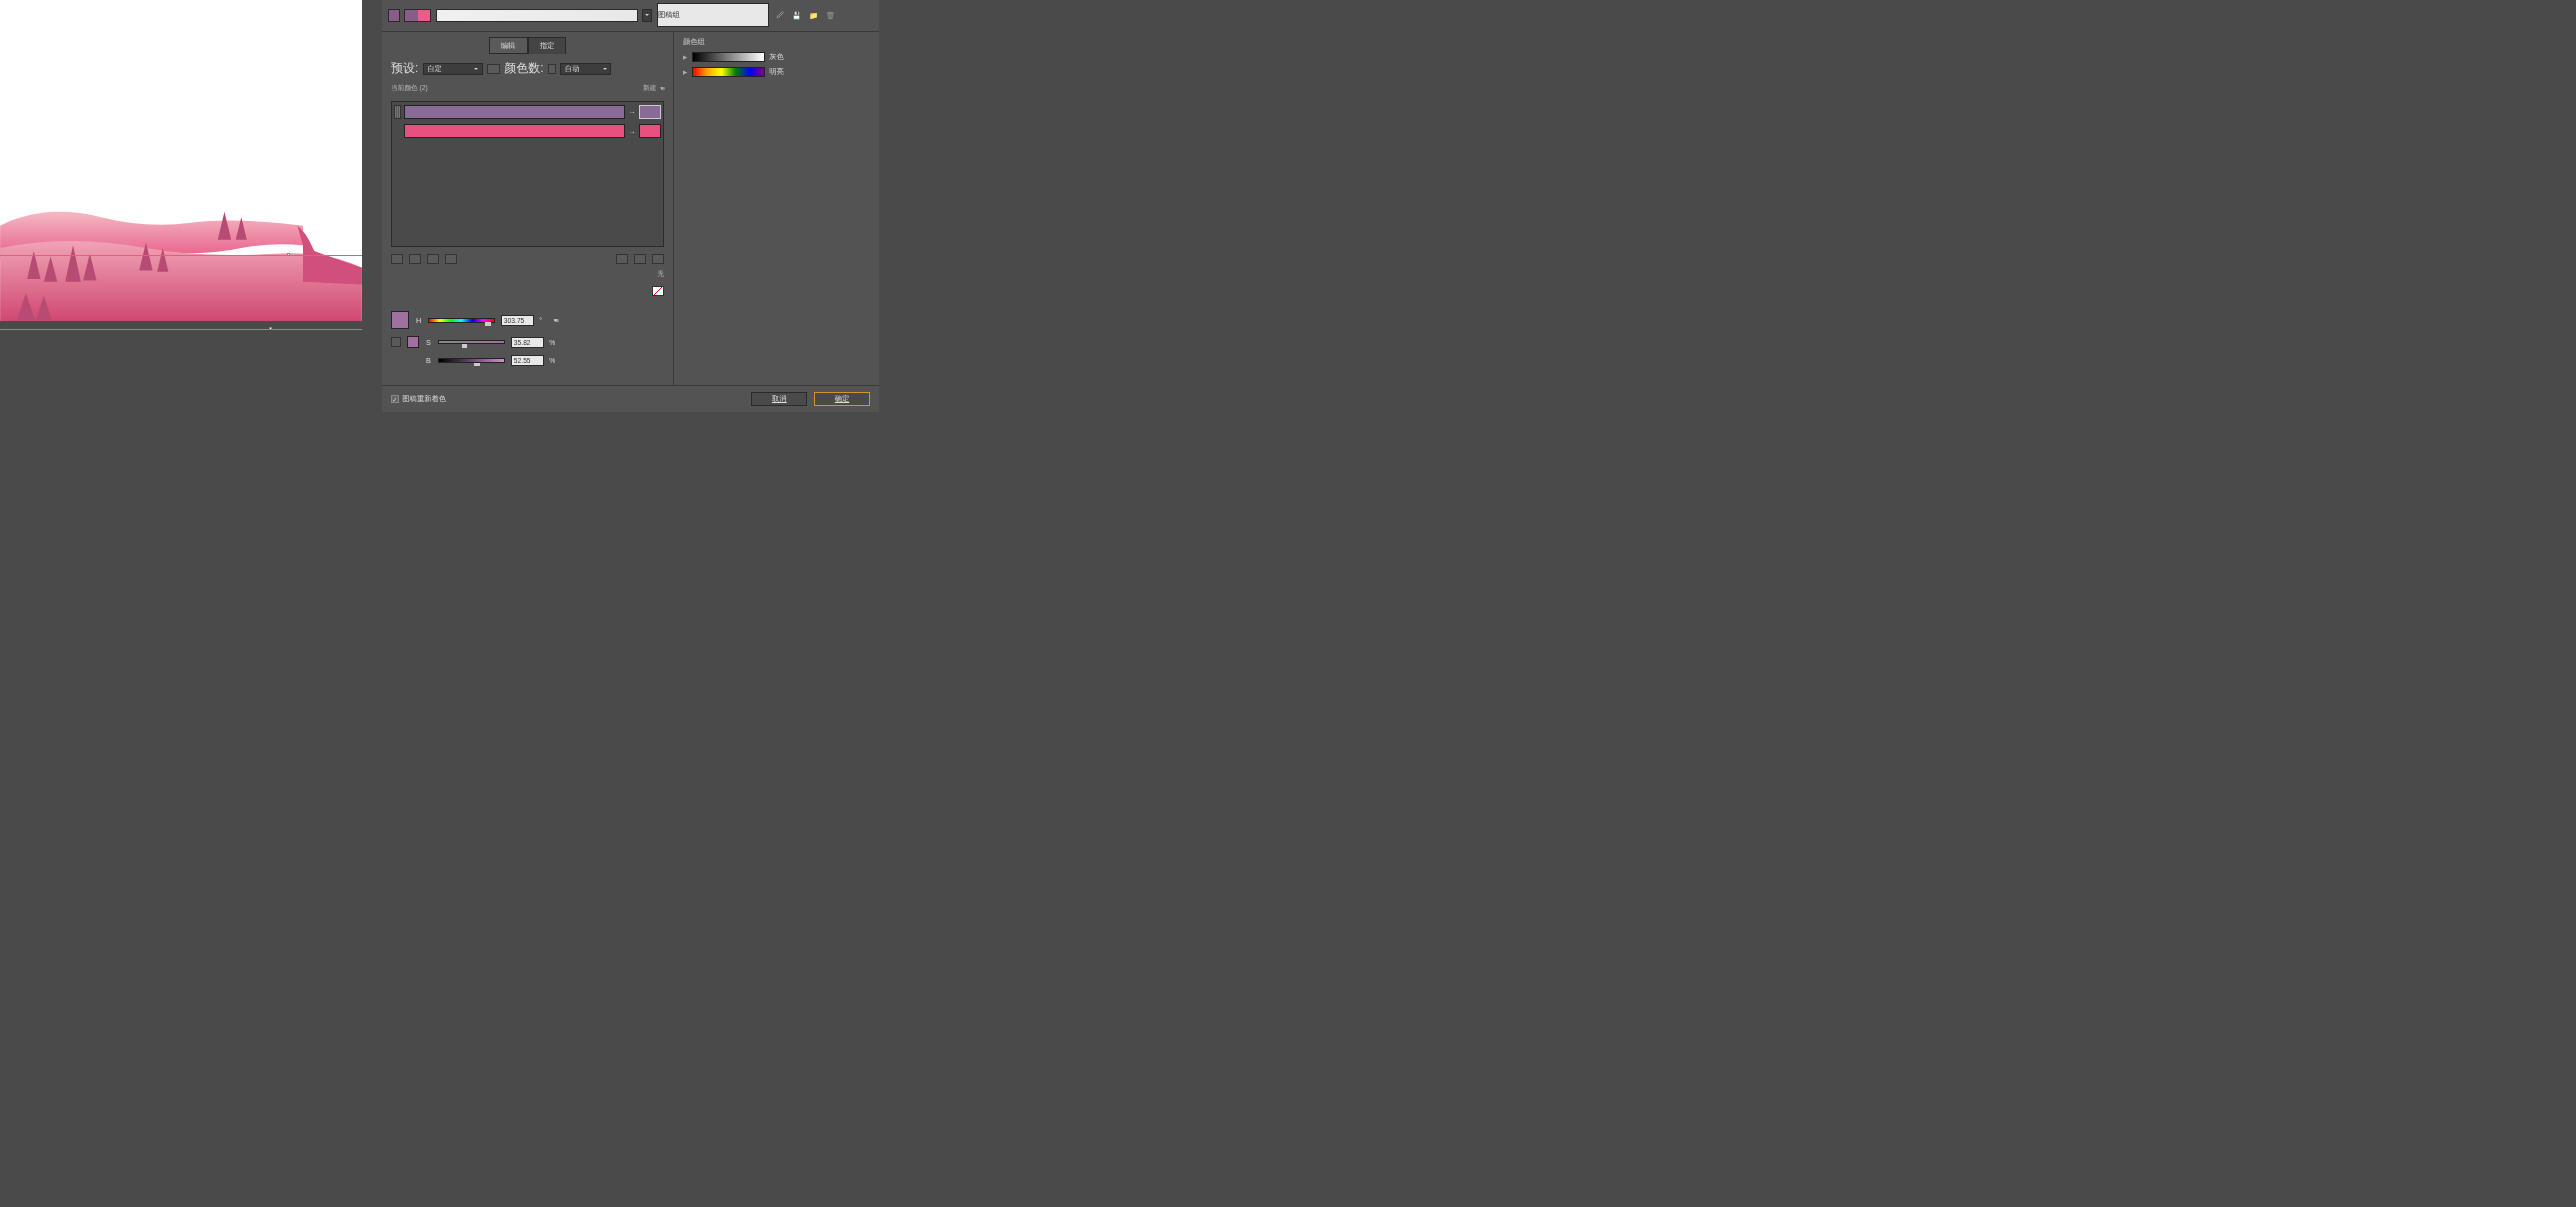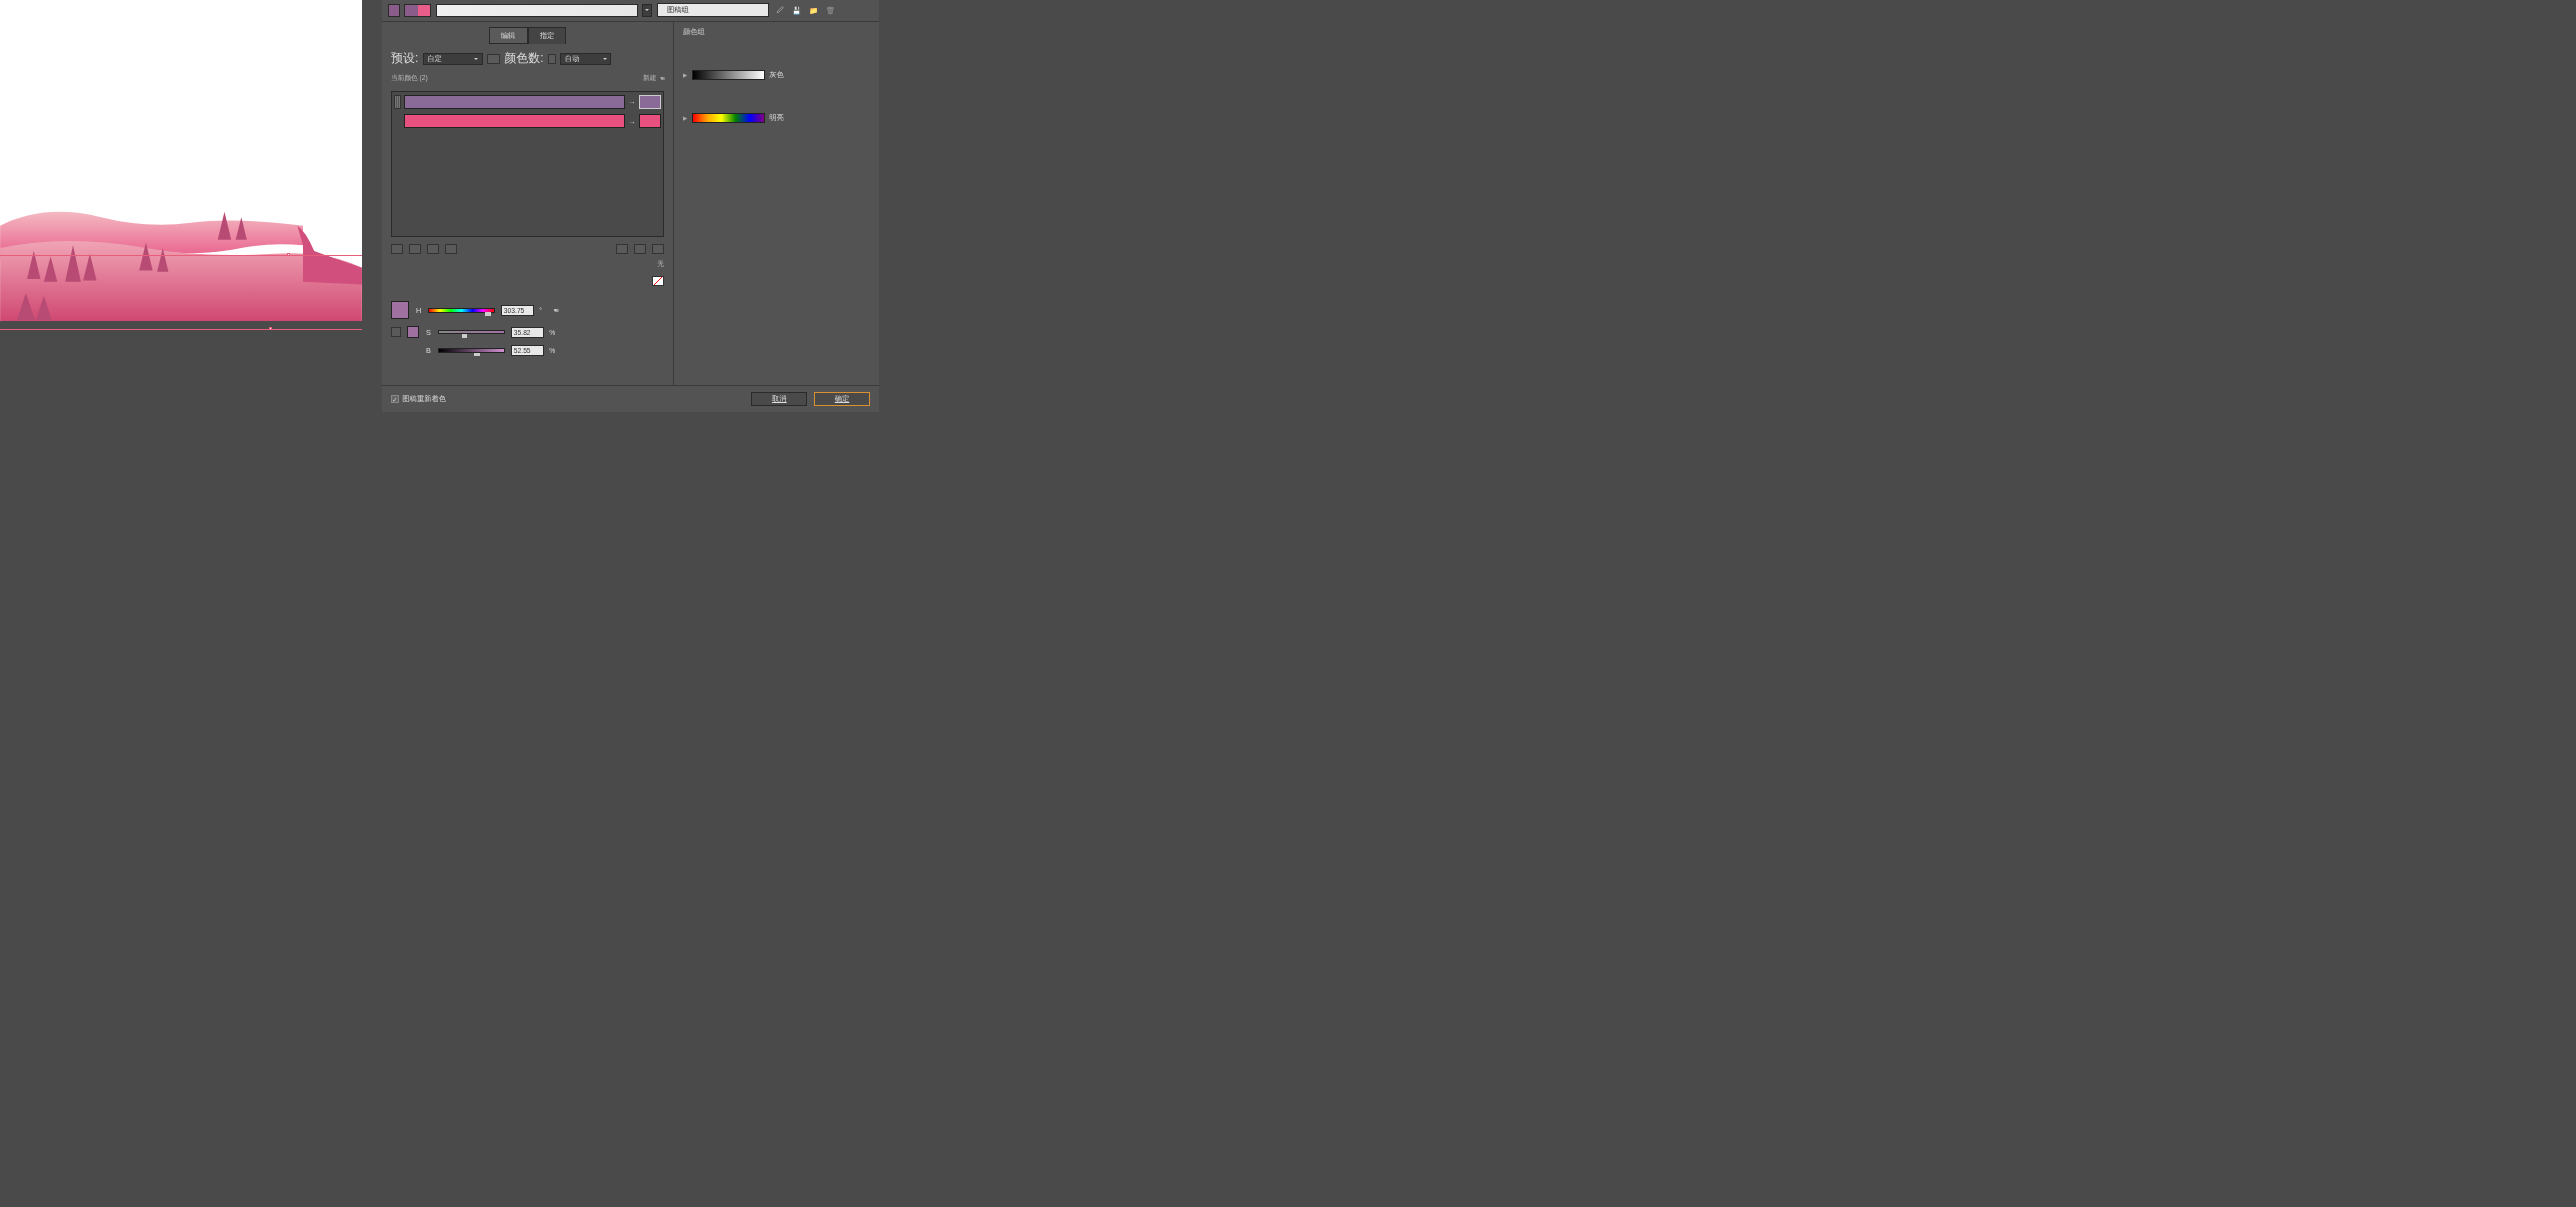--- a/index.html
+++ b/index.html
@@ -11,25 +11,25 @@
 .sel-line { position: absolute; background: #e85d7a; }
 
 .panel { flex: 1; background: #535353; display: flex; flex-direction: column; color: #ddd; font-size: 7.3px; }
 .top-row { display: flex; align-items: center; gap: 4.5px; padding: 3.4px 5.6px; border-bottom: 0.6px solid #3a3a3a; }
 .swatch-sq { width: 12.4px; height: 12.4px; border: 0.6px solid #2a2a2a; }
 .swatch-split { width: 27px; height: 12.4px; display: flex; border: 1.1px solid #2a2a2a; }
 .swatch-split span { flex: 1; }
 .color-bar-long { flex: 1; height: 12.4px; background: linear-gradient(90deg,#f0f0f0,#e8e8e8); border: 0.6px solid #2a2a2a; max-width: 202px; }
 .dd-arrow { width: 10px; height: 12.4px; background: #3d3d3d; border: 0.6px solid #2a2a2a; display: flex; align-items: center; justify-content: center; }
 .dd-arrow::after { content:""; border: 2.2px solid transparent; border-top-color: #ccc; margin-top: 2.2px; }
-.group-input { width: 112px; height: 14px; background: #e8e8e8; border: 0.6px solid #2a2a2a; color: #333; padding: 0 9px; font-size: 7.3px; }
+.group-input { width: 112px; height: 24px; background: #e8e8e8; border: 0.6px solid #2a2a2a; color: #333; padding: 0 0; font-size: 7.3px; }
 .icon-btn { width: 12.4px; height: 12.4px; display: flex; align-items: center; justify-content: center; cursor: pointer; color: #999; }
 .panel-body { flex: 1; display: flex; }
 .left-panel { width: 292px; padding: 5.6px 9px; display: flex; flex-direction: column; gap: 6.7px; border-right: 0.6px solid #3a3a3a; }
-.right-panel { flex: 1; padding: 5.6px 9px; display: flex; flex-direction: column; gap: 28px; }
+.right-panel { flex: 1; padding: 5.6px 9px; display: flex; flex-direction: column; }
 .tabs { display: flex; justify-content: center; }
 .tab { padding: 2.2px 11.2px; border: 0.6px solid #2a2a2a; background: #5a5a5a; cursor: pointer; }
 .tab.active { background: #444; border-bottom: none; }
 .row { display: flex; align-items: center; gap: 4.5px; }
 .label { font-size: 12px; }
 .select { height: 12.4px; background: #3d3d3d; border: 0.6px solid #2a2a2a; color: #ddd; padding: 0 3.4px; display: flex; align-items: center; justify-content: space-between; }
 .select::after { content:""; border: 2.2px solid transparent; border-top-color: #ccc; margin-top: 2.2px; margin-left: 3.4px; }
 .color-list { border: 0.6px solid #2a2a2a; background: #4a4a4a; height: 146px; padding: 2.2px; position: relative; }
 .color-list-head { display: flex; justify-content: space-between; font-size: 6.7px; color: #bbb; margin-bottom: 1.1px; }
 .color-row { display: flex; align-items: center; height: 15.7px; gap: 3.4px; margin-bottom: 3.4px; }

